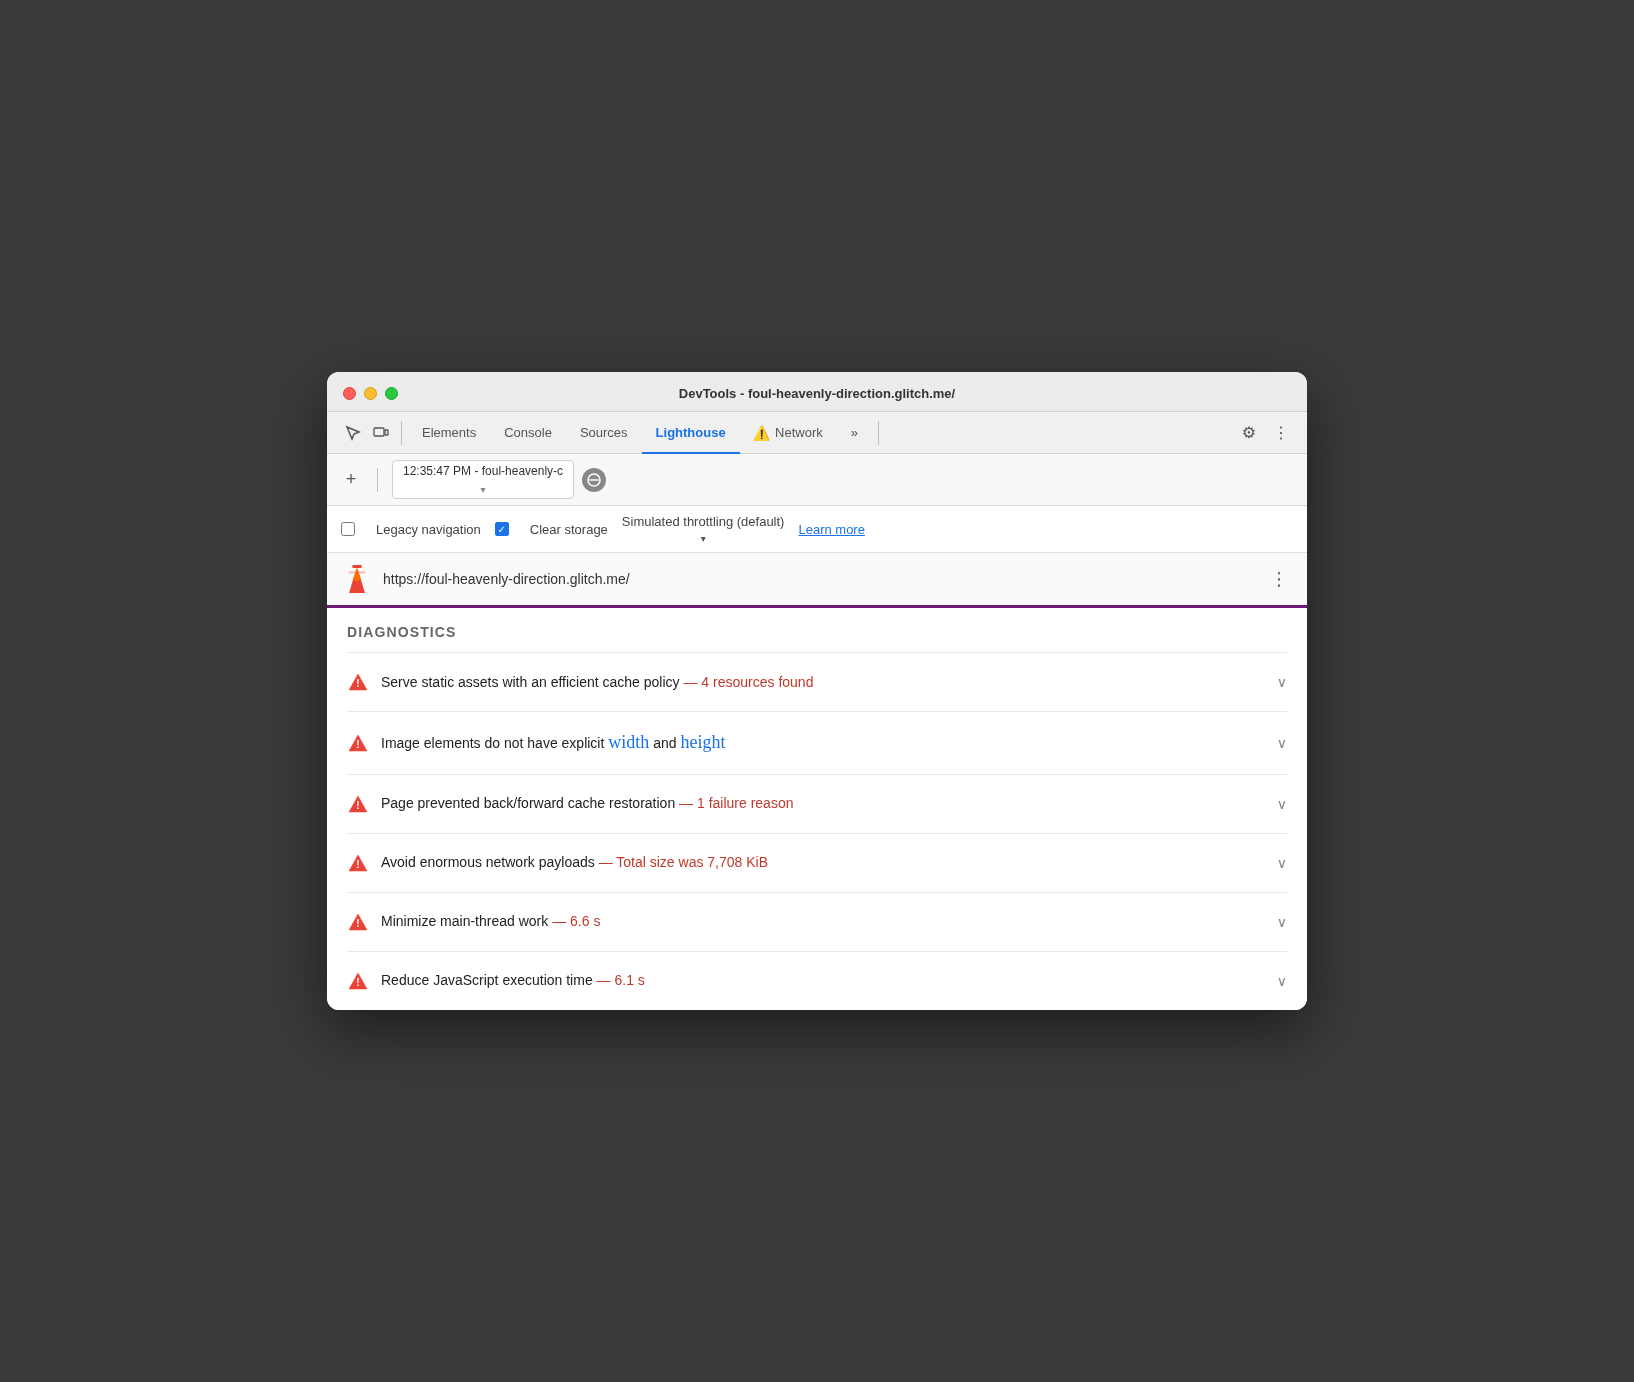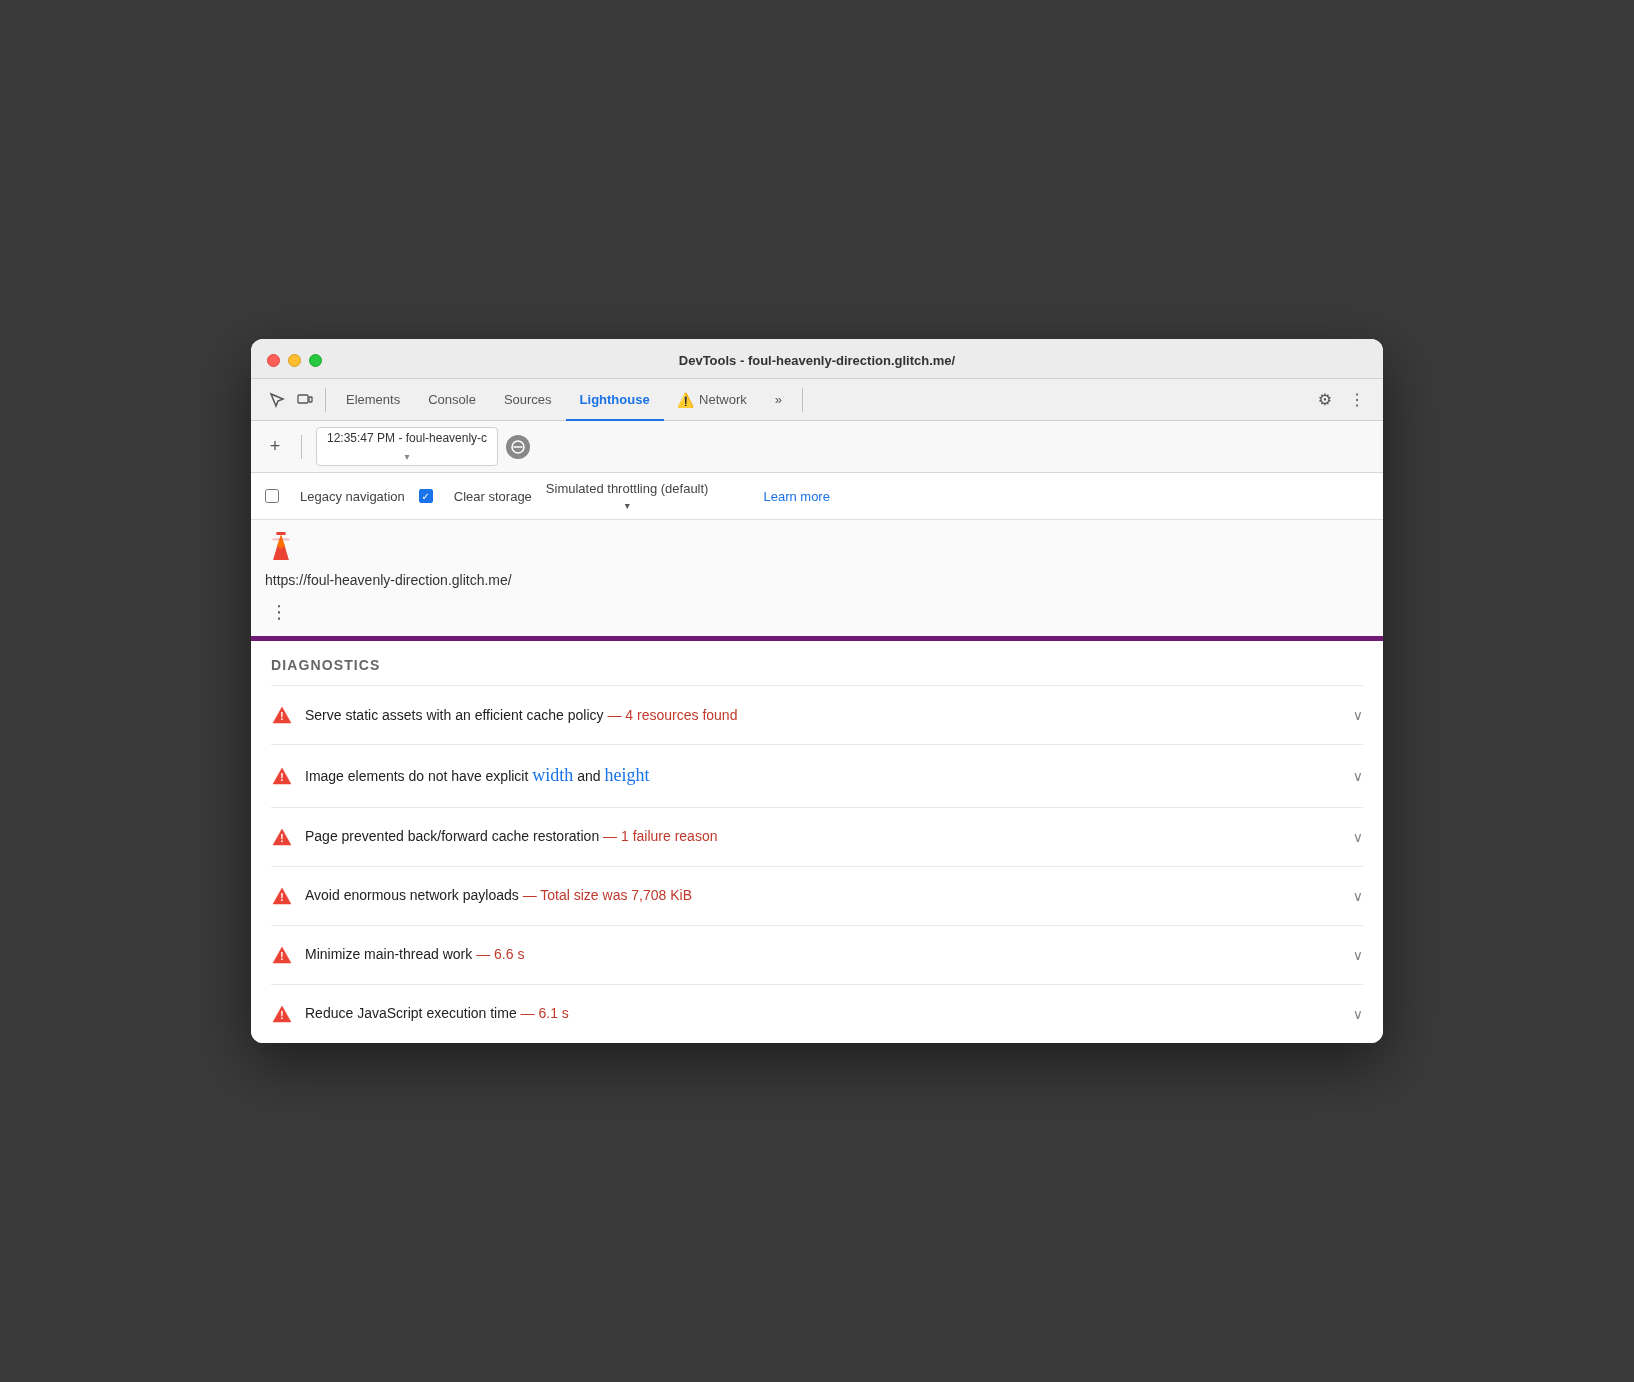--- a/index.html
+++ b/index.html
@@ -7,21 +7,21 @@
       background: #3a3a3a;
       display: flex;
       justify-content: center;
       align-items: center;
       min-height: 100vh;
       font-family: -apple-system, BlinkMacSystemFont, 'Segoe UI', sans-serif;
     }
     .window {
       background: #f5f5f5;
       border-radius: 12px;
-      width: 1132px;
+      width: 980px;
       box-shadow: 0 20px 60px rgba(0,0,0,0.5);
       overflow: hidden;
     }
     .titlebar {
       background: #ececec;
       padding: 14px 16px 10px;
       display: flex;
       align-items: center;
       justify-content: center;
       position: relative;
@@ -174,33 +174,32 @@
       height: 14px;
       cursor: pointer;
     }
     .throttling-label {
       display: flex;
       align-items: center;
       gap: 4px;
       flex-direction: column;
     }
     .throttling-label .chevron-down { font-size: 10px; color: #555; }
-    .learn-more { color: #1a73e8; cursor: pointer; margin-left: 41px; }
+    .learn-more { color: #1a73e8; text-decoration: underline; cursor: pointer; }
     .main-content {
       background: #fff;
       min-height: 400px;
     }
     .url-bar {
       background: #fafafa;
-      border-bottom: 5px solid #701a75;
+      border-bottom: 3px solid #701a75;
       padding: 10px 14px;
       display: flex;
-      align-items: flex-start;
+      align-items: center;
       gap: 10px;
-      flex-direction: column;
     }
     .lighthouse-icon {
       width: 32px;
       height: 32px;
       display: flex;
       align-items: center;
       justify-content: center;
       flex-shrink: 0;
     }
     .lh-icon-svg {

